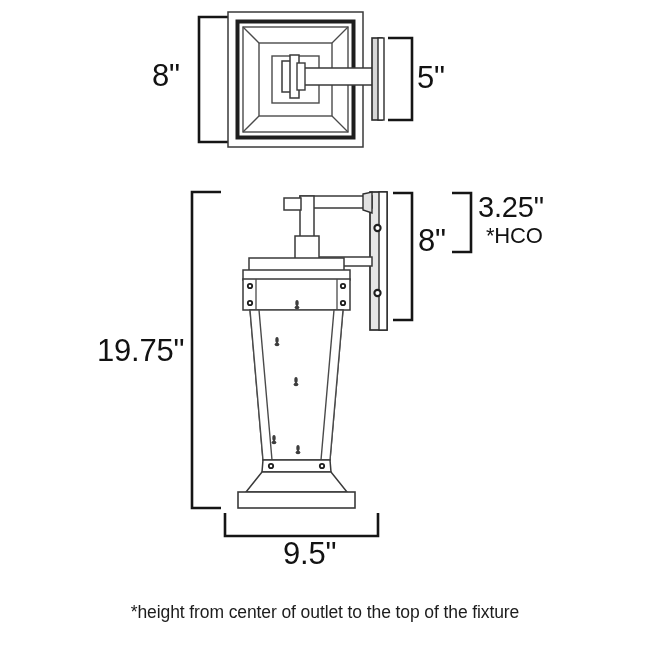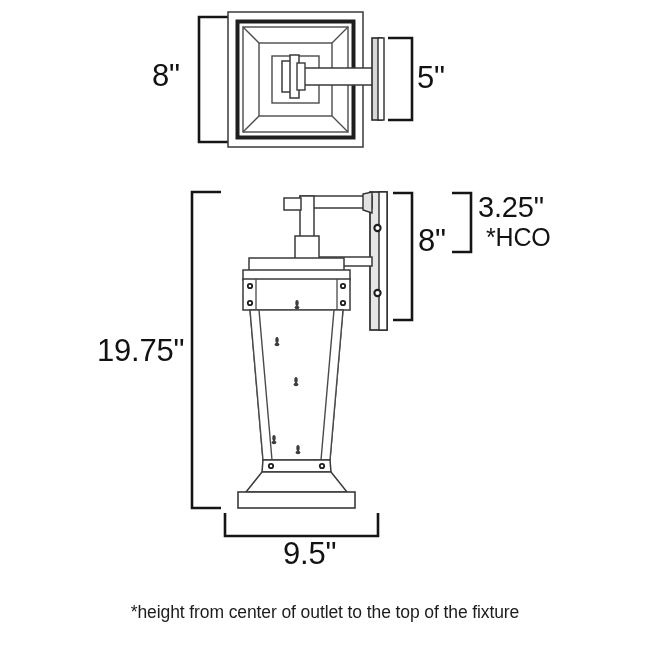--- a/index.html
+++ b/index.html
@@ -34,21 +34,21 @@
     color: #121212;
     white-space: nowrap;
     line-height: 1;
     letter-spacing: -0.2px;
   }
   #dim-top-height   { left: 152px; top: 60px;  font-size: 31px; }
   #dim-top-proj     { left: 417px; top: 62px;  font-size: 31px; }
   #dim-body-height  { left: 97px;  top: 335px; font-size: 31px; }
   #dim-arm-height   { left: 418px; top: 225px; font-size: 31px; }
   #dim-hco-value    { left: 478px; top: 193px; font-size: 29px; }
-  #dim-hco-note     { left: 486px; top: 225px; font-size: 25px; }
+  #dim-hco-note     { left: 486px; top: 225px; font-size: 22px; }
   #dim-width        { left: 283px; top: 538px; font-size: 31px; }
   #footnote {
     position: absolute;
     left: 0;
     top: 602px;
     width: 650px;
     text-align: center;
     font-size: 17.5px;
     color: #1c1c1c;
     letter-spacing: -0.1px;

